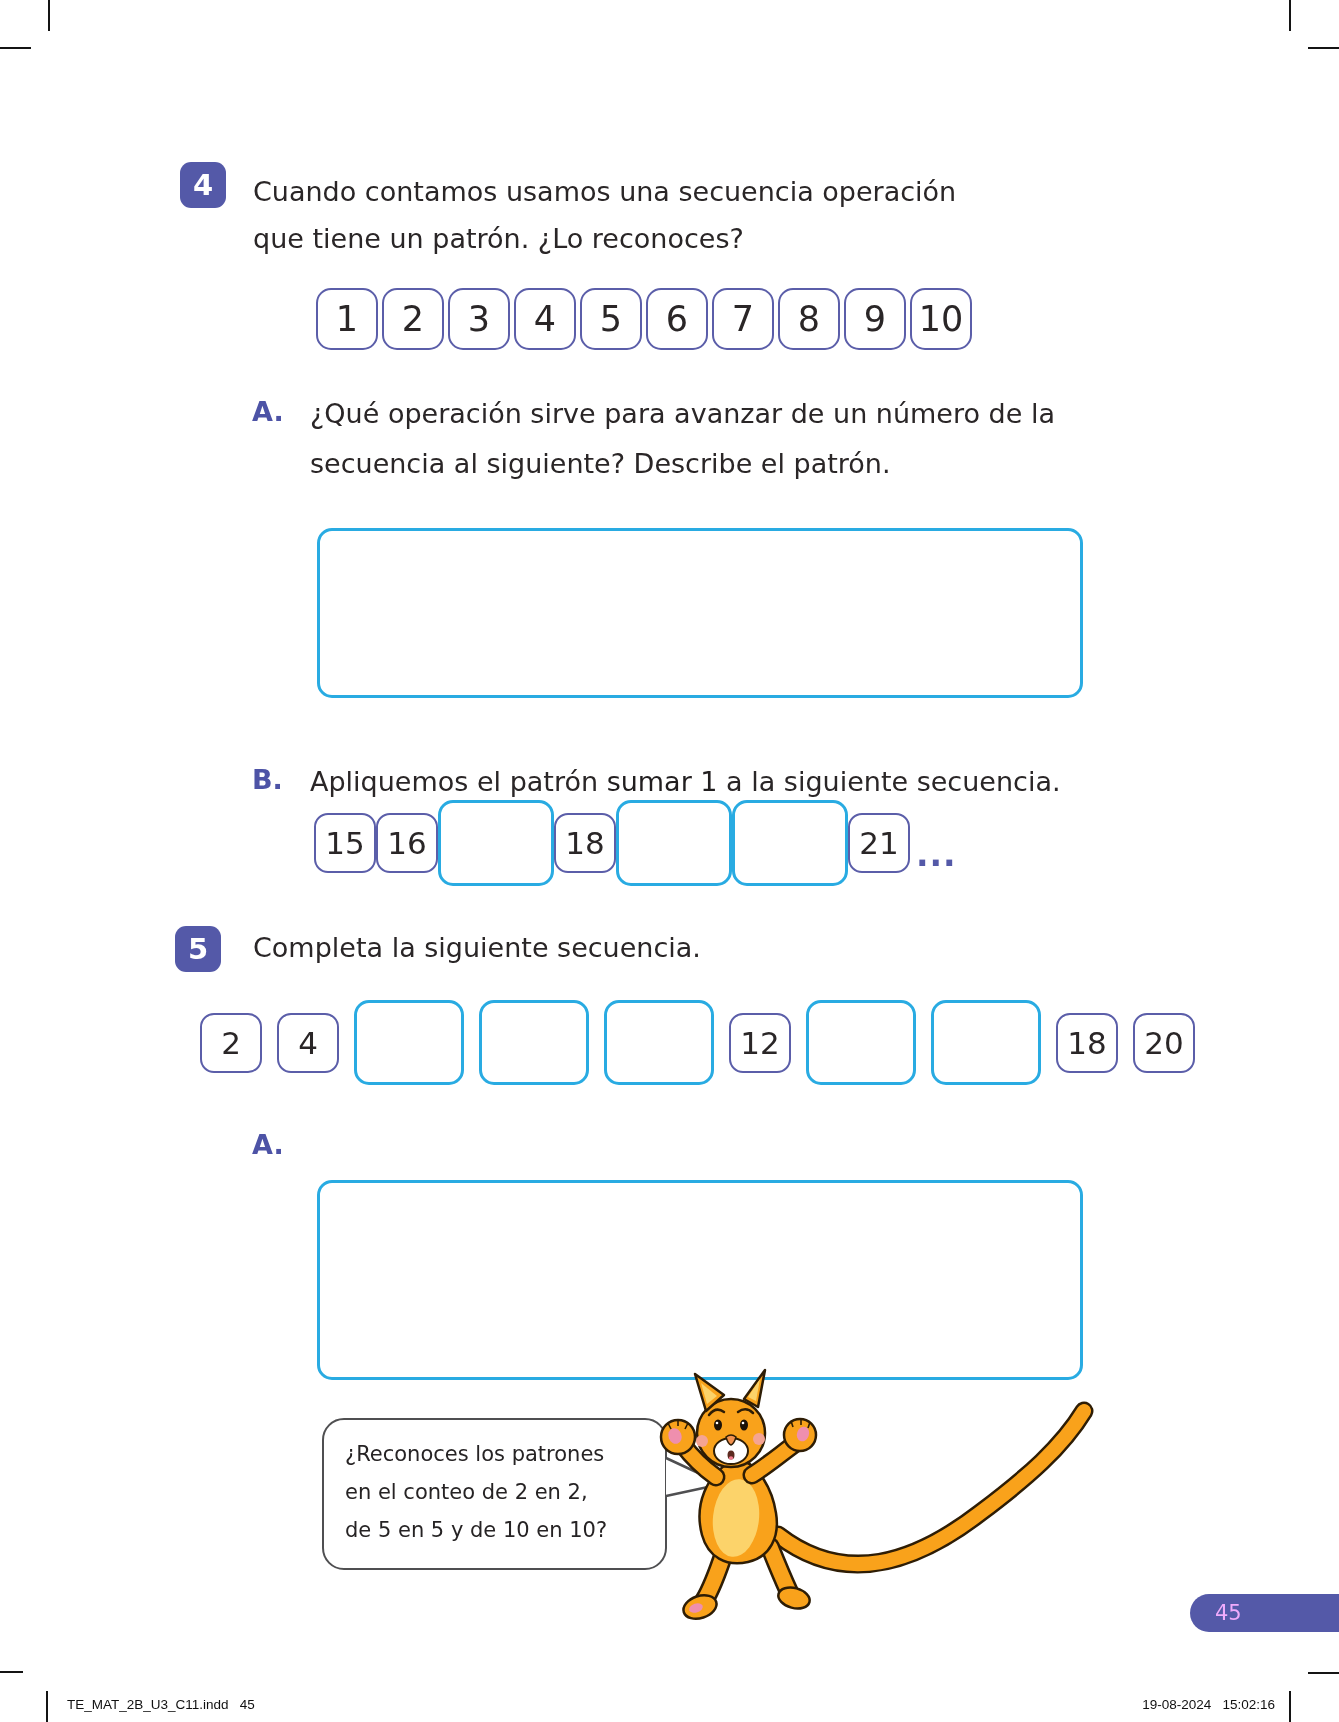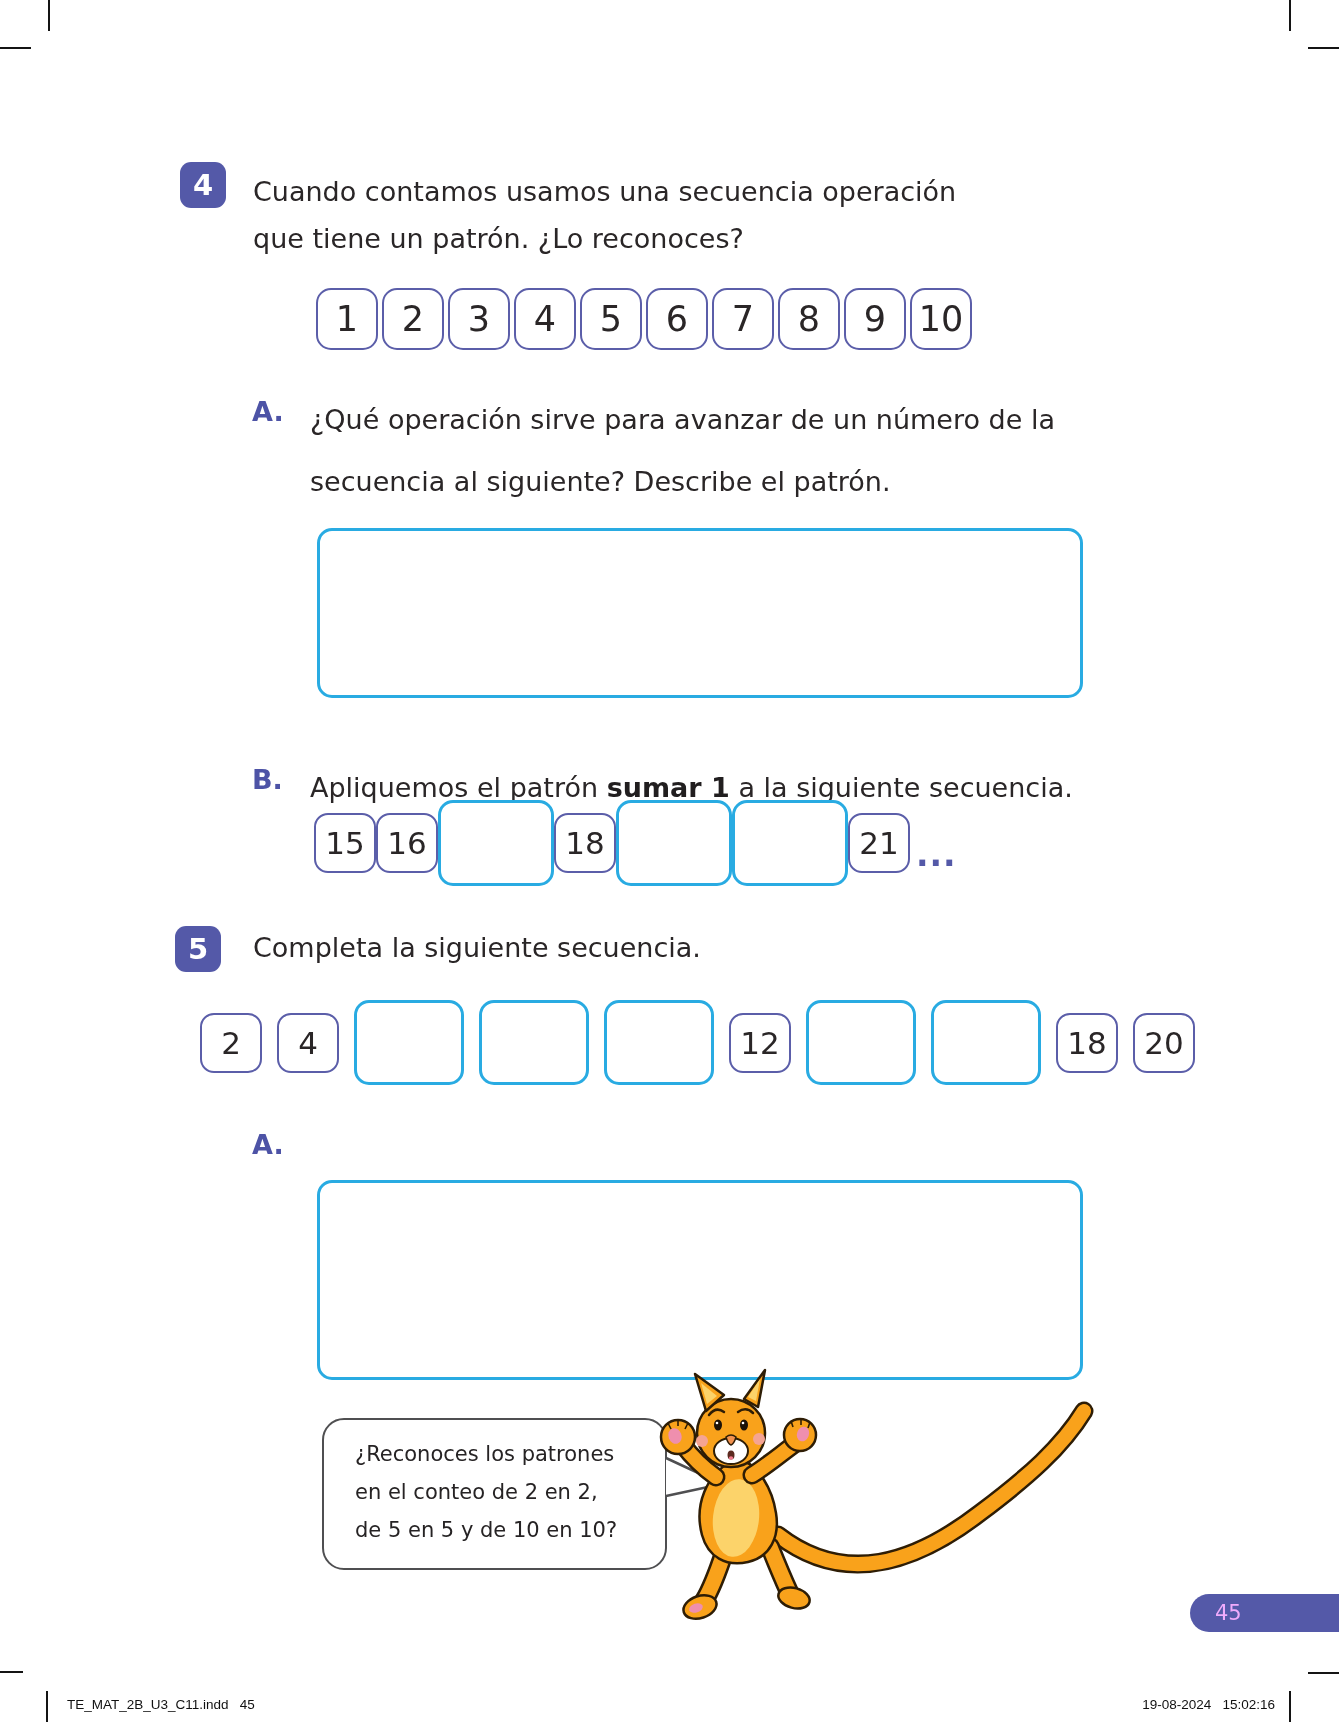--- a/index.html
+++ b/index.html
@@ -8,22 +8,22 @@
     font-family:"DejaVu Sans",sans-serif;color:#2a2627;
   }
   .mark{position:absolute;background:#141414;}
   .badge{
     position:absolute;width:46px;height:46px;border-radius:11px;background:#5459a8;
     color:#ffffff;font-size:29px;font-weight:600;display:flex;align-items:center;justify-content:center;
   }
   .pre{white-space:pre-line;}
   .prompt{position:absolute;font-size:27px;line-height:47px;color:#2a2627;}
   .qlabel{position:absolute;font-size:27px;font-weight:bold;color:#4d53a6;line-height:46px;}
-  .qtext{position:absolute;font-size:27px;line-height:62px;color:#2a2627;}
-  .qtext b{font-weight:bold;color:#211e1f;}
+  .qtext{position:absolute;font-size:27px;line-height:50px;color:#2a2627;}
+  .qtext b{font-weight:normal;color:#211e1f;}
   .seq-row{position:absolute;display:flex;align-items:center;}
   .numbox{
     box-sizing:border-box;border:2.5px solid #5b5ea9;border-radius:14px;background:#fff;
     display:flex;align-items:center;justify-content:center;color:#2a2627;
   }
   .numbox.big{width:62px;height:62px;font-size:35px;border-radius:15px;}
   .numbox.small{width:62px;height:60px;font-size:31px;}
   .numbox.small5{width:62px;height:60px;font-size:31px;}
   .blankbox{
     box-sizing:border-box;border:3px solid #29abe2;border-radius:15px;background:#fff;
@@ -32,21 +32,21 @@
   .blankbox.r5{width:110px;height:85px;}
   .answer-box{
     position:absolute;box-sizing:border-box;border:3px solid #29abe2;border-radius:15px;background:#fff;
   }
   .dots{
     font-size:33px;font-weight:bold;color:#5459a8;letter-spacing:1px;
     position:relative;top:12px;margin-left:6px;line-height:20px;
   }
   .bubble{
     position:absolute;box-sizing:border-box;background:#ffffff;border:2.5px solid #4f4f51;
-    border-radius:22px;padding:15px 8px 12px 31px;font-size:21px;line-height:38px;color:#262324;
+    border-radius:22px;padding:15px 8px 12px 21px;font-size:21px;line-height:38px;color:#262324;
   }
   .page-tab{
     position:absolute;background:#5459a8;color:#f0abfc;border-radius:19px 0 0 19px;
     font-size:21px;display:flex;align-items:center;padding-left:25px;box-sizing:border-box;
   }
   .slug{
     position:absolute;font-family:"Liberation Sans",sans-serif;font-size:13.5px;color:#111111;
     white-space:pre;
   }
   svg{display:block;}

